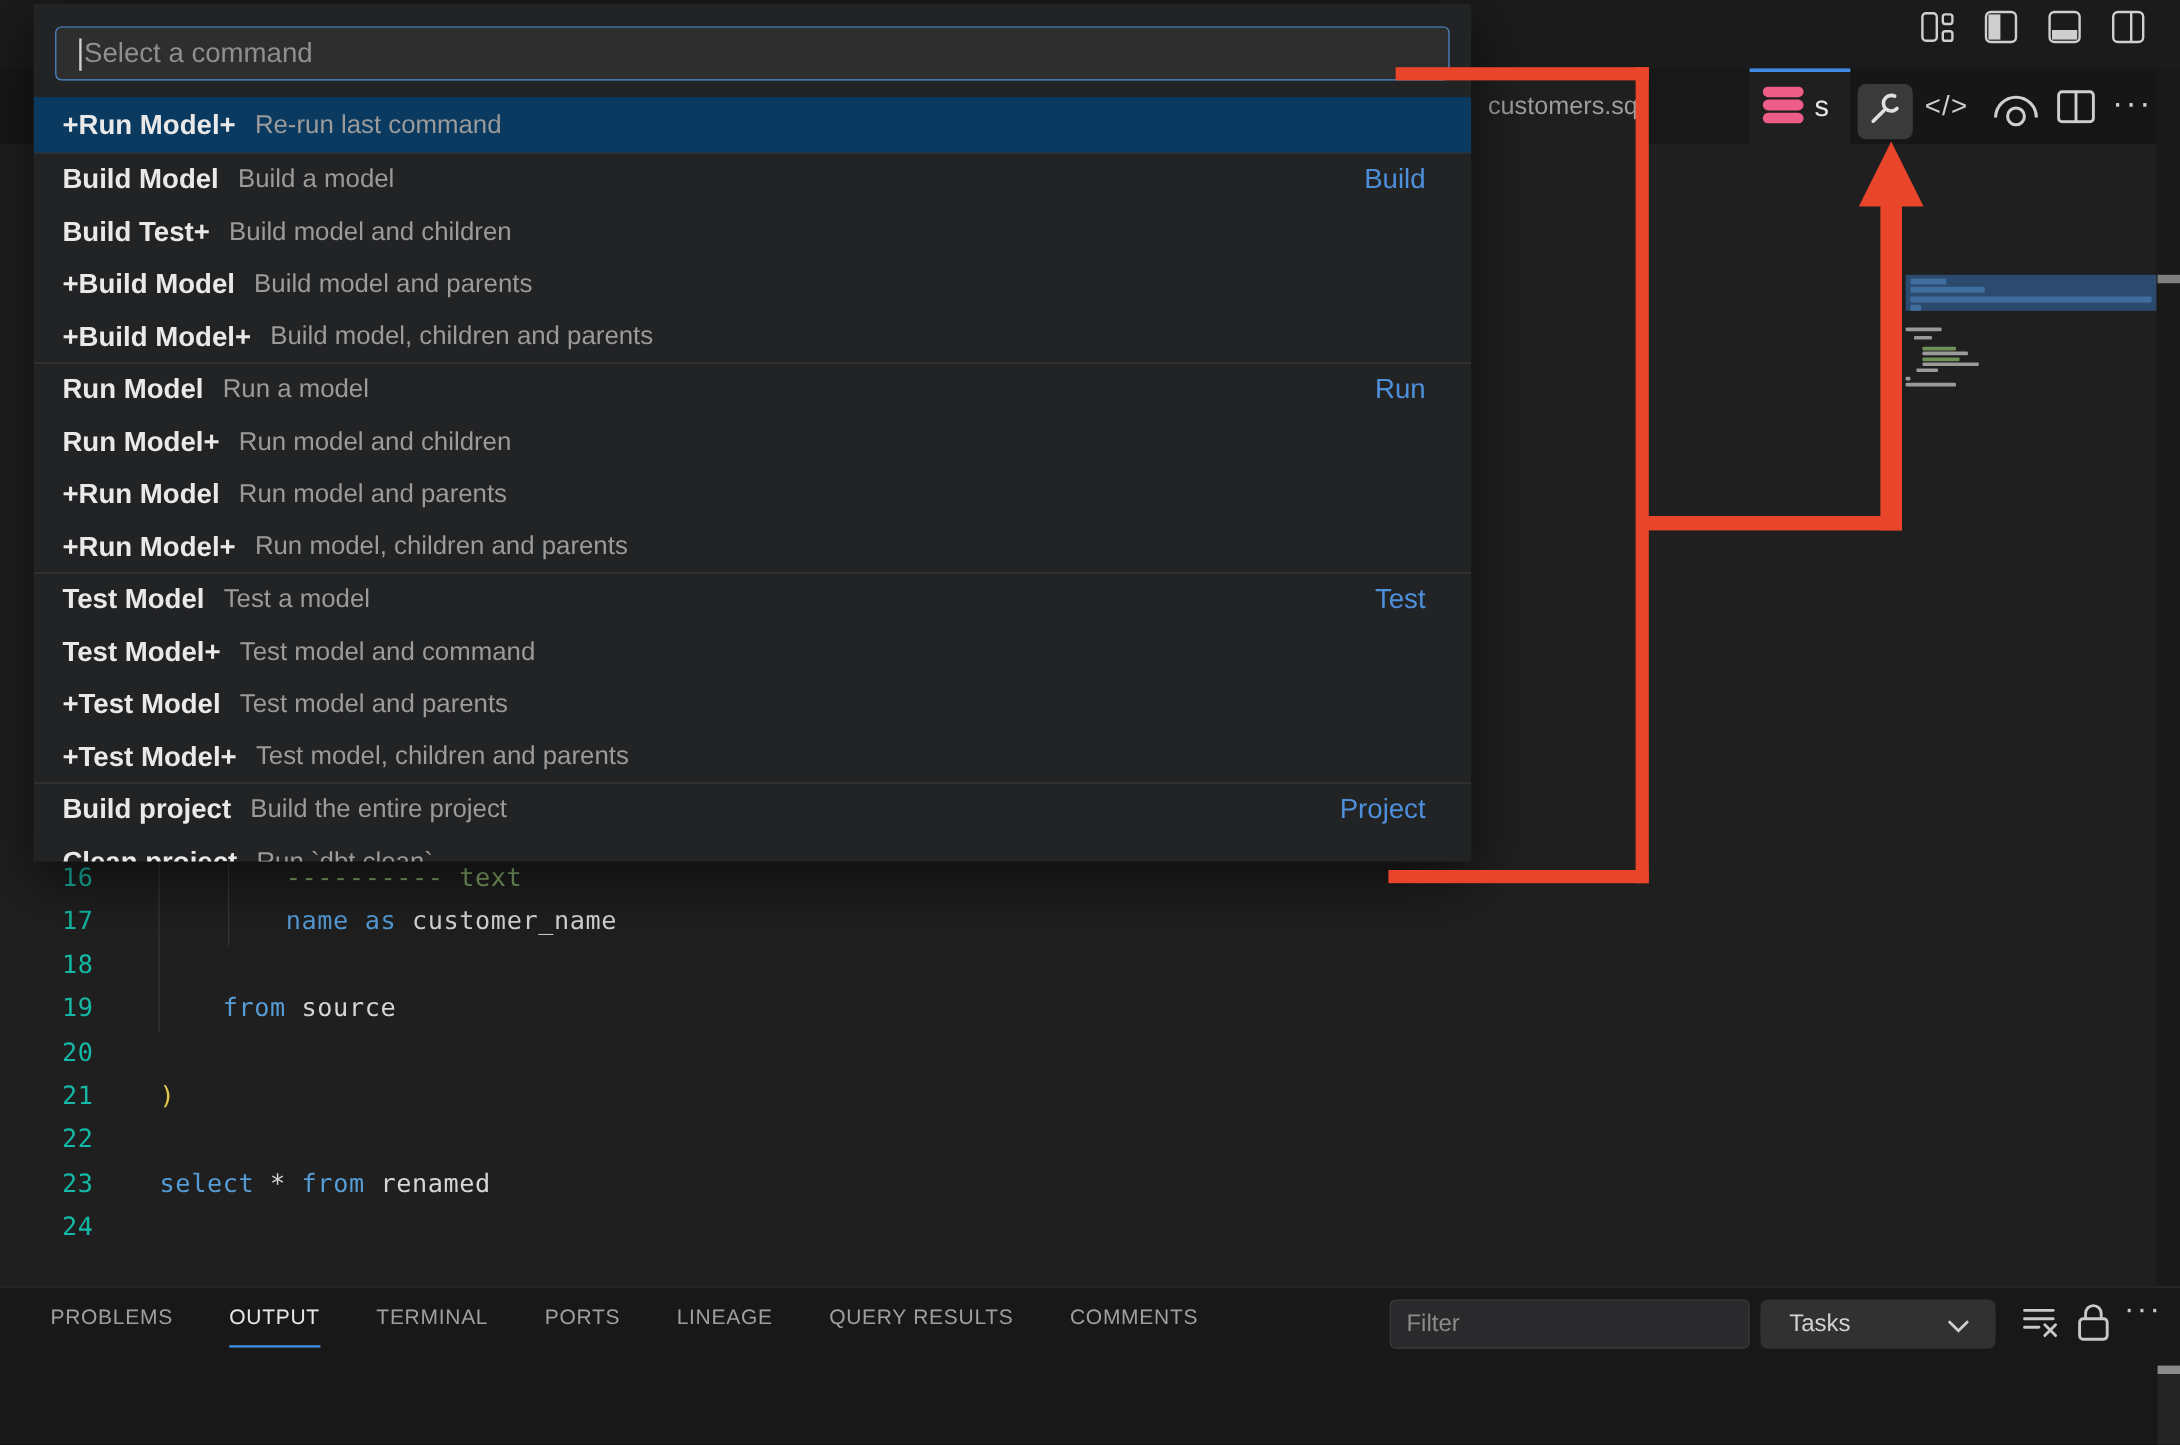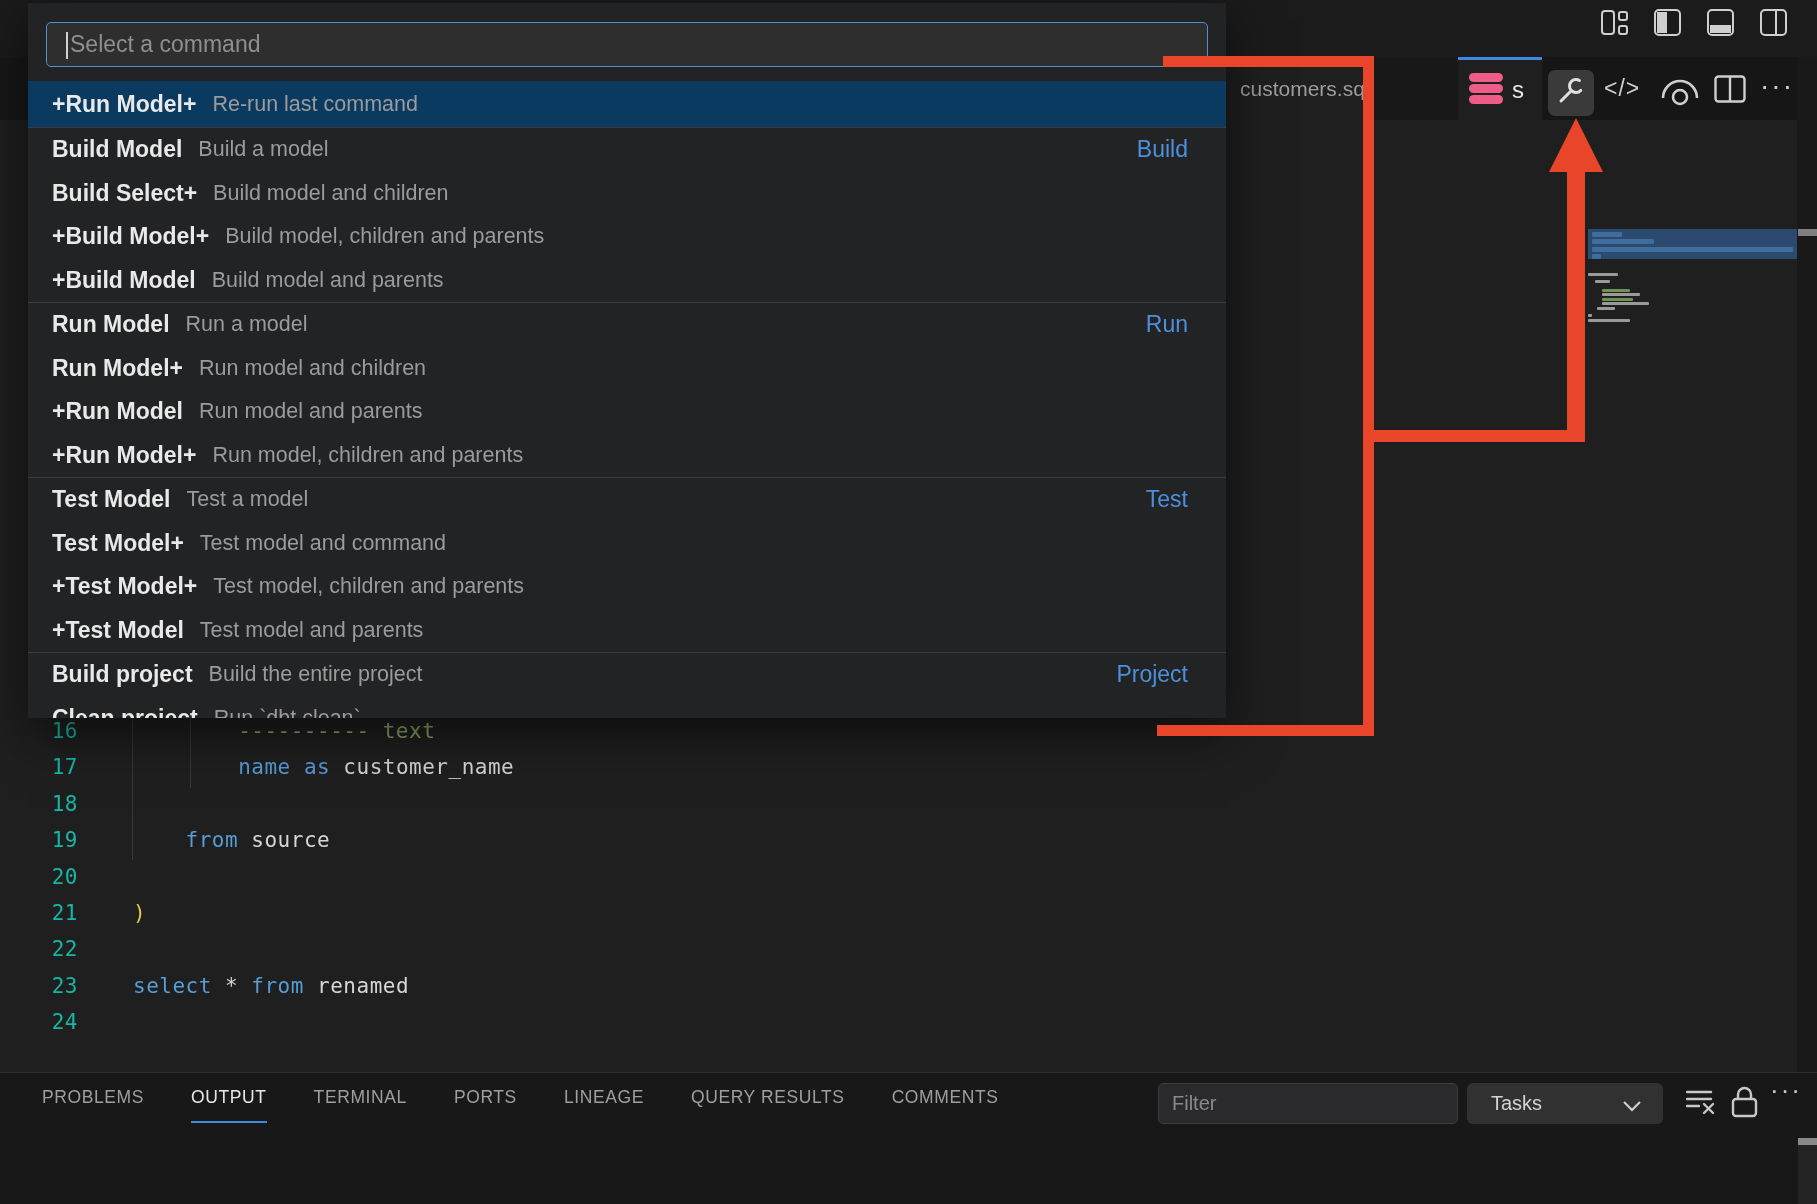--- a/index.html
+++ b/index.html
@@ -193,30 +193,30 @@
           <span class="lbl">+Run Model+</span>
           <span class="dsc">Re-run last command</span>
         </div>
         <div class="sep"></div>
         <div class="row">
           <span class="lbl">Build Model</span>
           <span class="dsc">Build a model</span>
           <span class="cat">Build</span>
         </div>
         <div class="row">
-          <span class="lbl">Build Select+</span>
+          <span class="lbl">Build Test+</span>
           <span class="dsc">Build model and children</span>
+        </div>
+        <div class="row">
+          <span class="lbl">+Build Model</span>
+          <span class="dsc">Build model and parents</span>
         </div>
         <div class="row">
           <span class="lbl">+Build Model+</span>
           <span class="dsc">Build model, children and parents</span>
-        </div>
-        <div class="row">
-          <span class="lbl">+Build Model</span>
-          <span class="dsc">Build model and parents</span>
         </div>
         <div class="sep"></div>
         <div class="row">
           <span class="lbl">Run Model</span>
           <span class="dsc">Run a model</span>
           <span class="cat">Run</span>
         </div>
         <div class="row">
           <span class="lbl">Run Model+</span>
           <span class="dsc">Run model and children</span>
@@ -233,26 +233,26 @@
         <div class="row">
           <span class="lbl">Test Model</span>
           <span class="dsc">Test a model</span>
           <span class="cat">Test</span>
         </div>
         <div class="row">
           <span class="lbl">Test Model+</span>
           <span class="dsc">Test model and command</span>
         </div>
         <div class="row">
+          <span class="lbl">+Test Model</span>
+          <span class="dsc">Test model and parents</span>
+        </div>
+        <div class="row">
           <span class="lbl">+Test Model+</span>
           <span class="dsc">Test model, children and parents</span>
-        </div>
-        <div class="row">
-          <span class="lbl">+Test Model</span>
-          <span class="dsc">Test model and parents</span>
         </div>
         <div class="sep"></div>
         <div class="row">
           <span class="lbl">Build project</span>
           <span class="dsc">Build the entire project</span>
           <span class="cat">Project</span>
         </div>
         <div class="row">
           <span class="lbl">Clean project</span>
           <span class="dsc">Run `dbt clean`</span>

